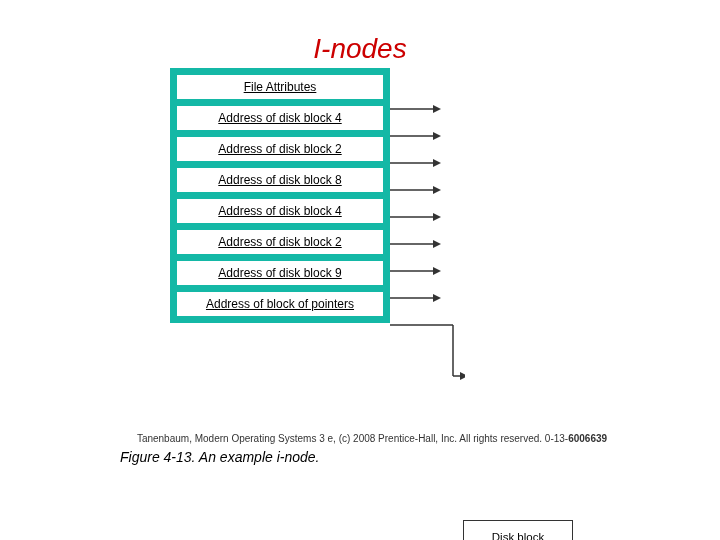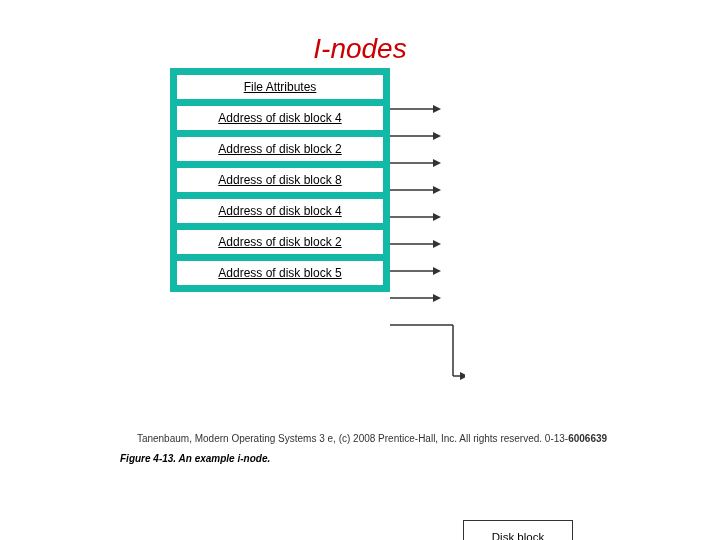--- a/index.html
+++ b/index.html
@@ -53,25 +53,24 @@
       font-size: 11.5px;
       text-align: center;
       width: 110px;
       background: #ffffff;
       line-height: 1.4;
       margin-top: 180px;
       margin-left: 10px;
     }
 
     .figure-caption {
-      font-size: 10px;
+      font-size: 14px;
       margin-top: 18px;
       margin-left: 60px;
       font-style: italic;
-      font-weight: bold;
     }
 
     
     .main-container {
       position: relative;
       width: 720px;
       height: 458px;
     }
 
     .title-section {
@@ -141,21 +140,24 @@
       <tr class="address-row">
         <td>Address of disk block 8</td>
       </tr>
       <tr class="address-row">
         <td>Address of disk block 4</td>
       </tr>
       <tr class="address-row">
         <td>Address of disk block 2</td>
       </tr>
       <tr class="address-row">
-        <td>Address of disk block 5</td>
+        <td>Address of disk block 9</td>
+      </tr>
+      <tr class="address-row">
+        <td>Address of block of pointers</td>
       </tr>
     </tbody>
       </table>
   </div>
 
   <svg class="connector-svg" width="300" height="340">
 
     <line x1="225" y1="44" x2="268" y2="44" stroke="#333" stroke-width="1.5"></line>
     <polygon points="268,40 276,44 268,48" fill="#333"></polygon>
 

